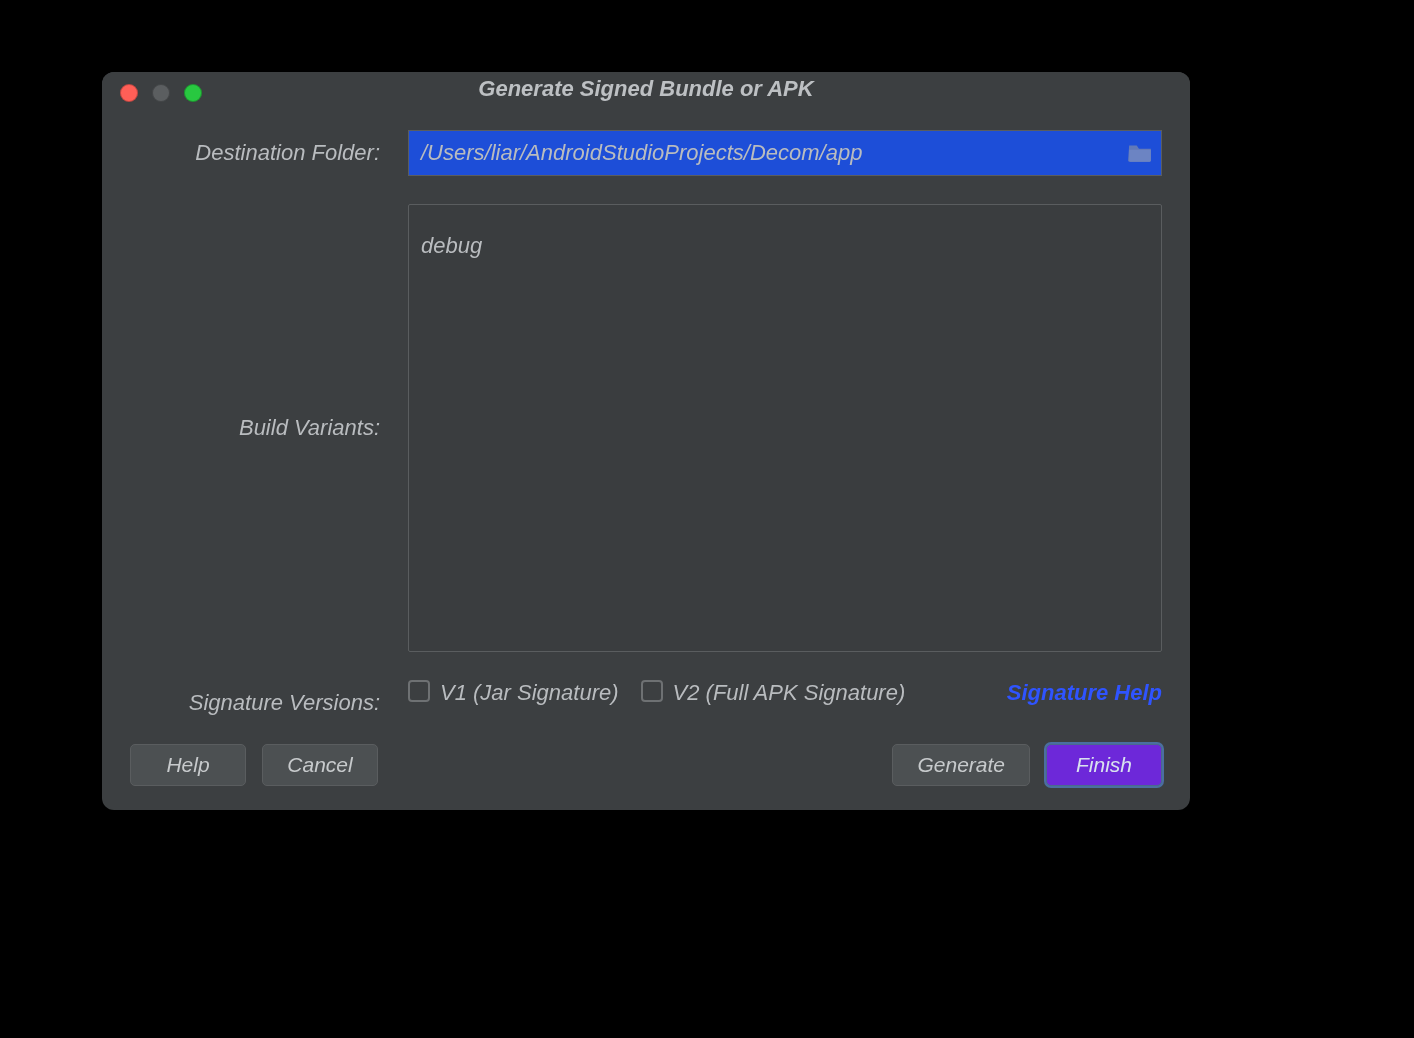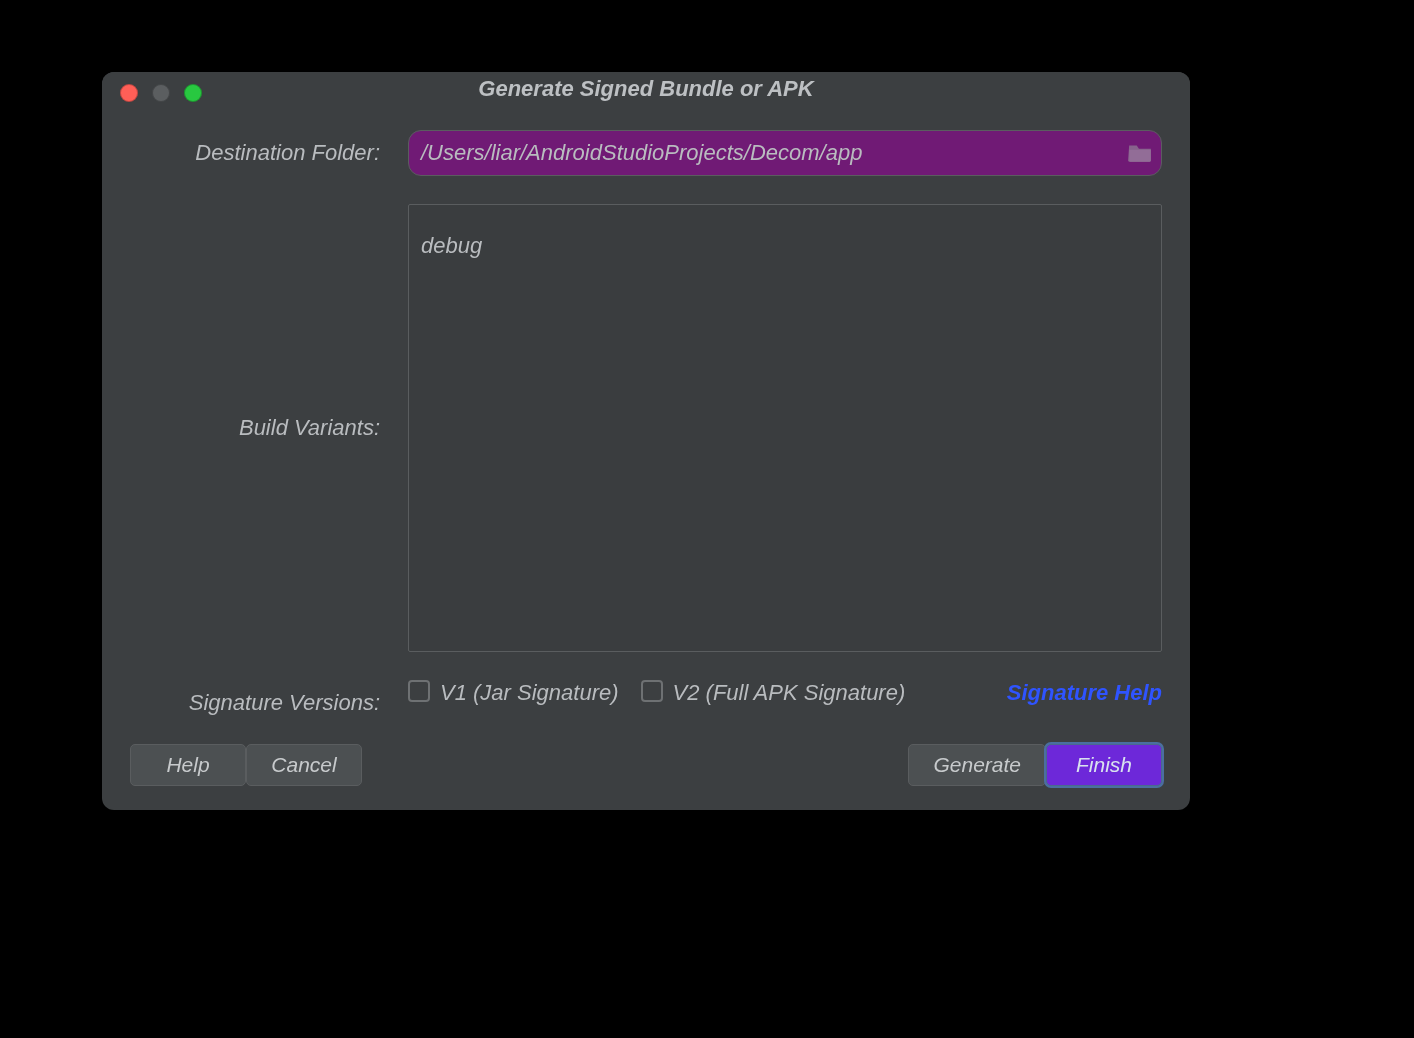--- a/index.html
+++ b/index.html
@@ -71,23 +71,23 @@
     font-size:22px;
   }
   .label.center {
     align-self:center;
     padding-top:0;
   }
 
   .path-field {
     position:relative;
     height:46px;
-    background:#701a75;
+    background:#1d4ed8;
     border:1px solid #5a5d5f;
-    border-radius:13px;
+    border-radius:0;
     display:flex;
     align-items:center;
     padding:0 50px 0 12px;
     color:#b9bcbf;
     font-size:22px;
   }
   .folder-icon {
     position:absolute;
     right:8px; top:50%;
     transform:translateY(-50%);
@@ -135,20 +135,21 @@
     font-weight:600;
     cursor:pointer;
     margin-left:auto;
     white-space:nowrap;
   }
 
   .footer {
     display:flex;
     align-items:flex-end;
     padding: 18px 28px 24px 28px;
+    gap:16px;
   }
   .footer .spacer { flex:1; }
 
   .btn {
     min-width:116px;
     height:42px;
     padding:0 24px;
     background:#4c5052;
     border:1px solid #5a5d5f;
     border-radius:5px;

